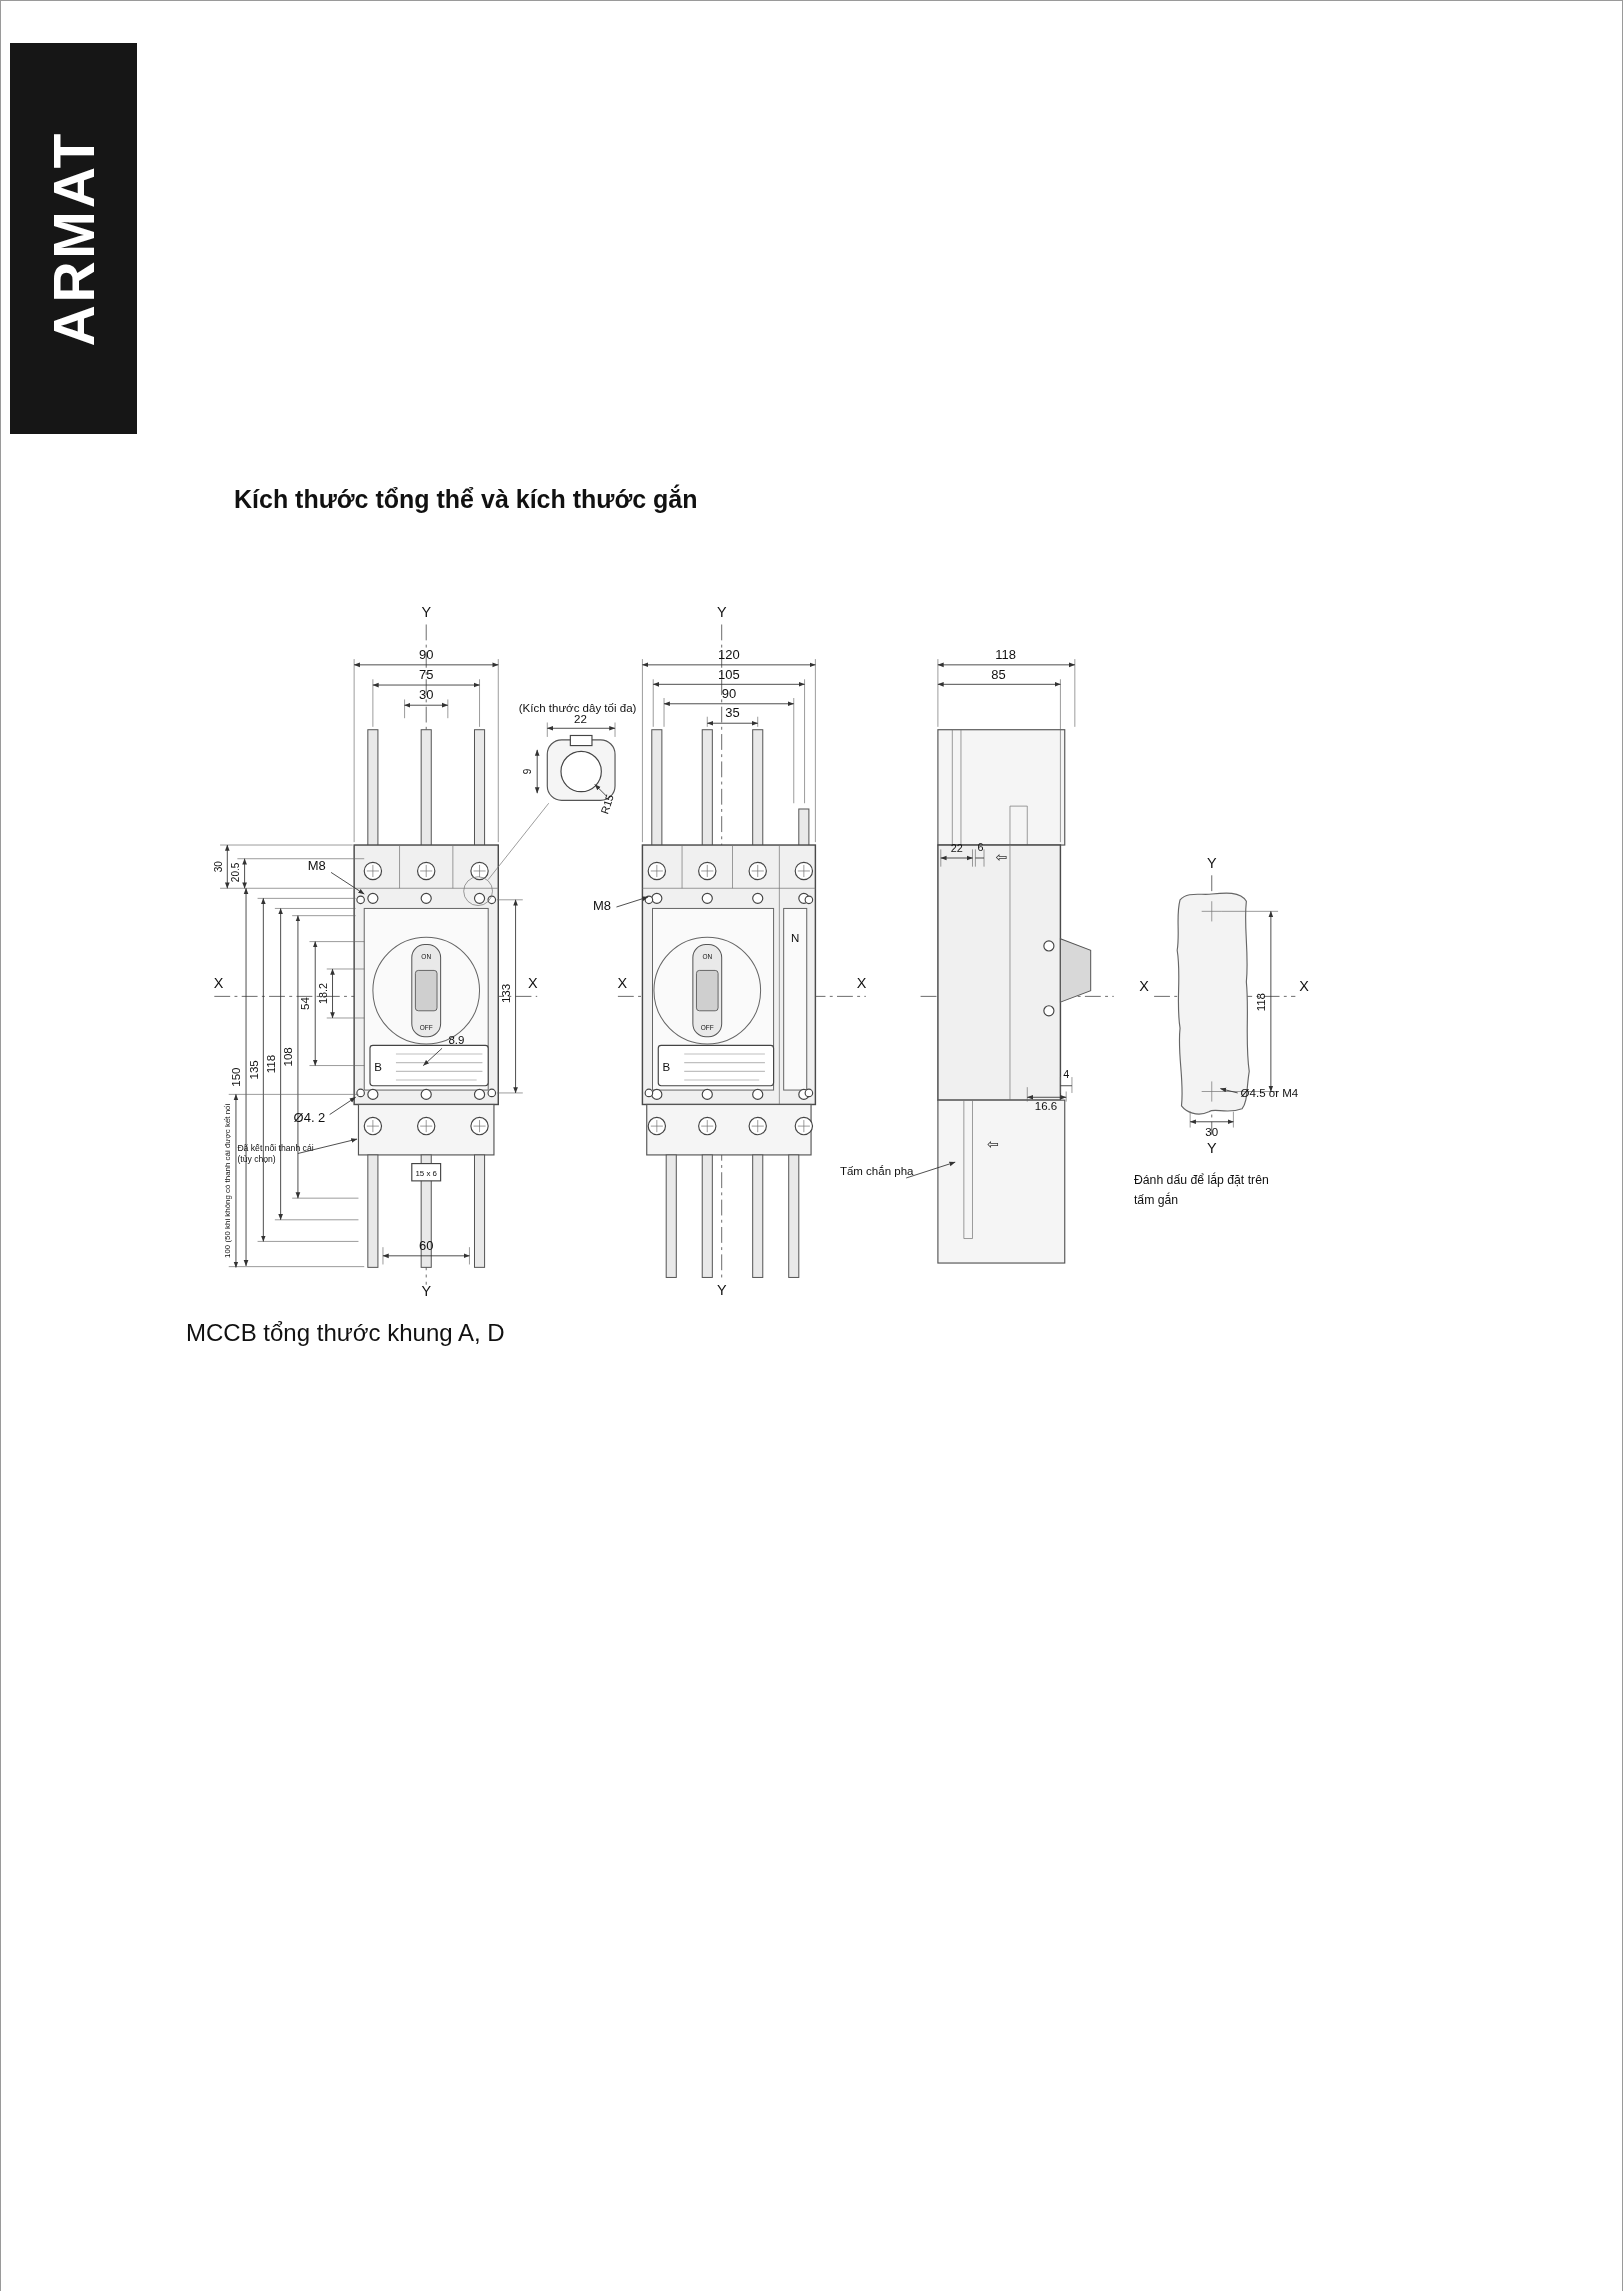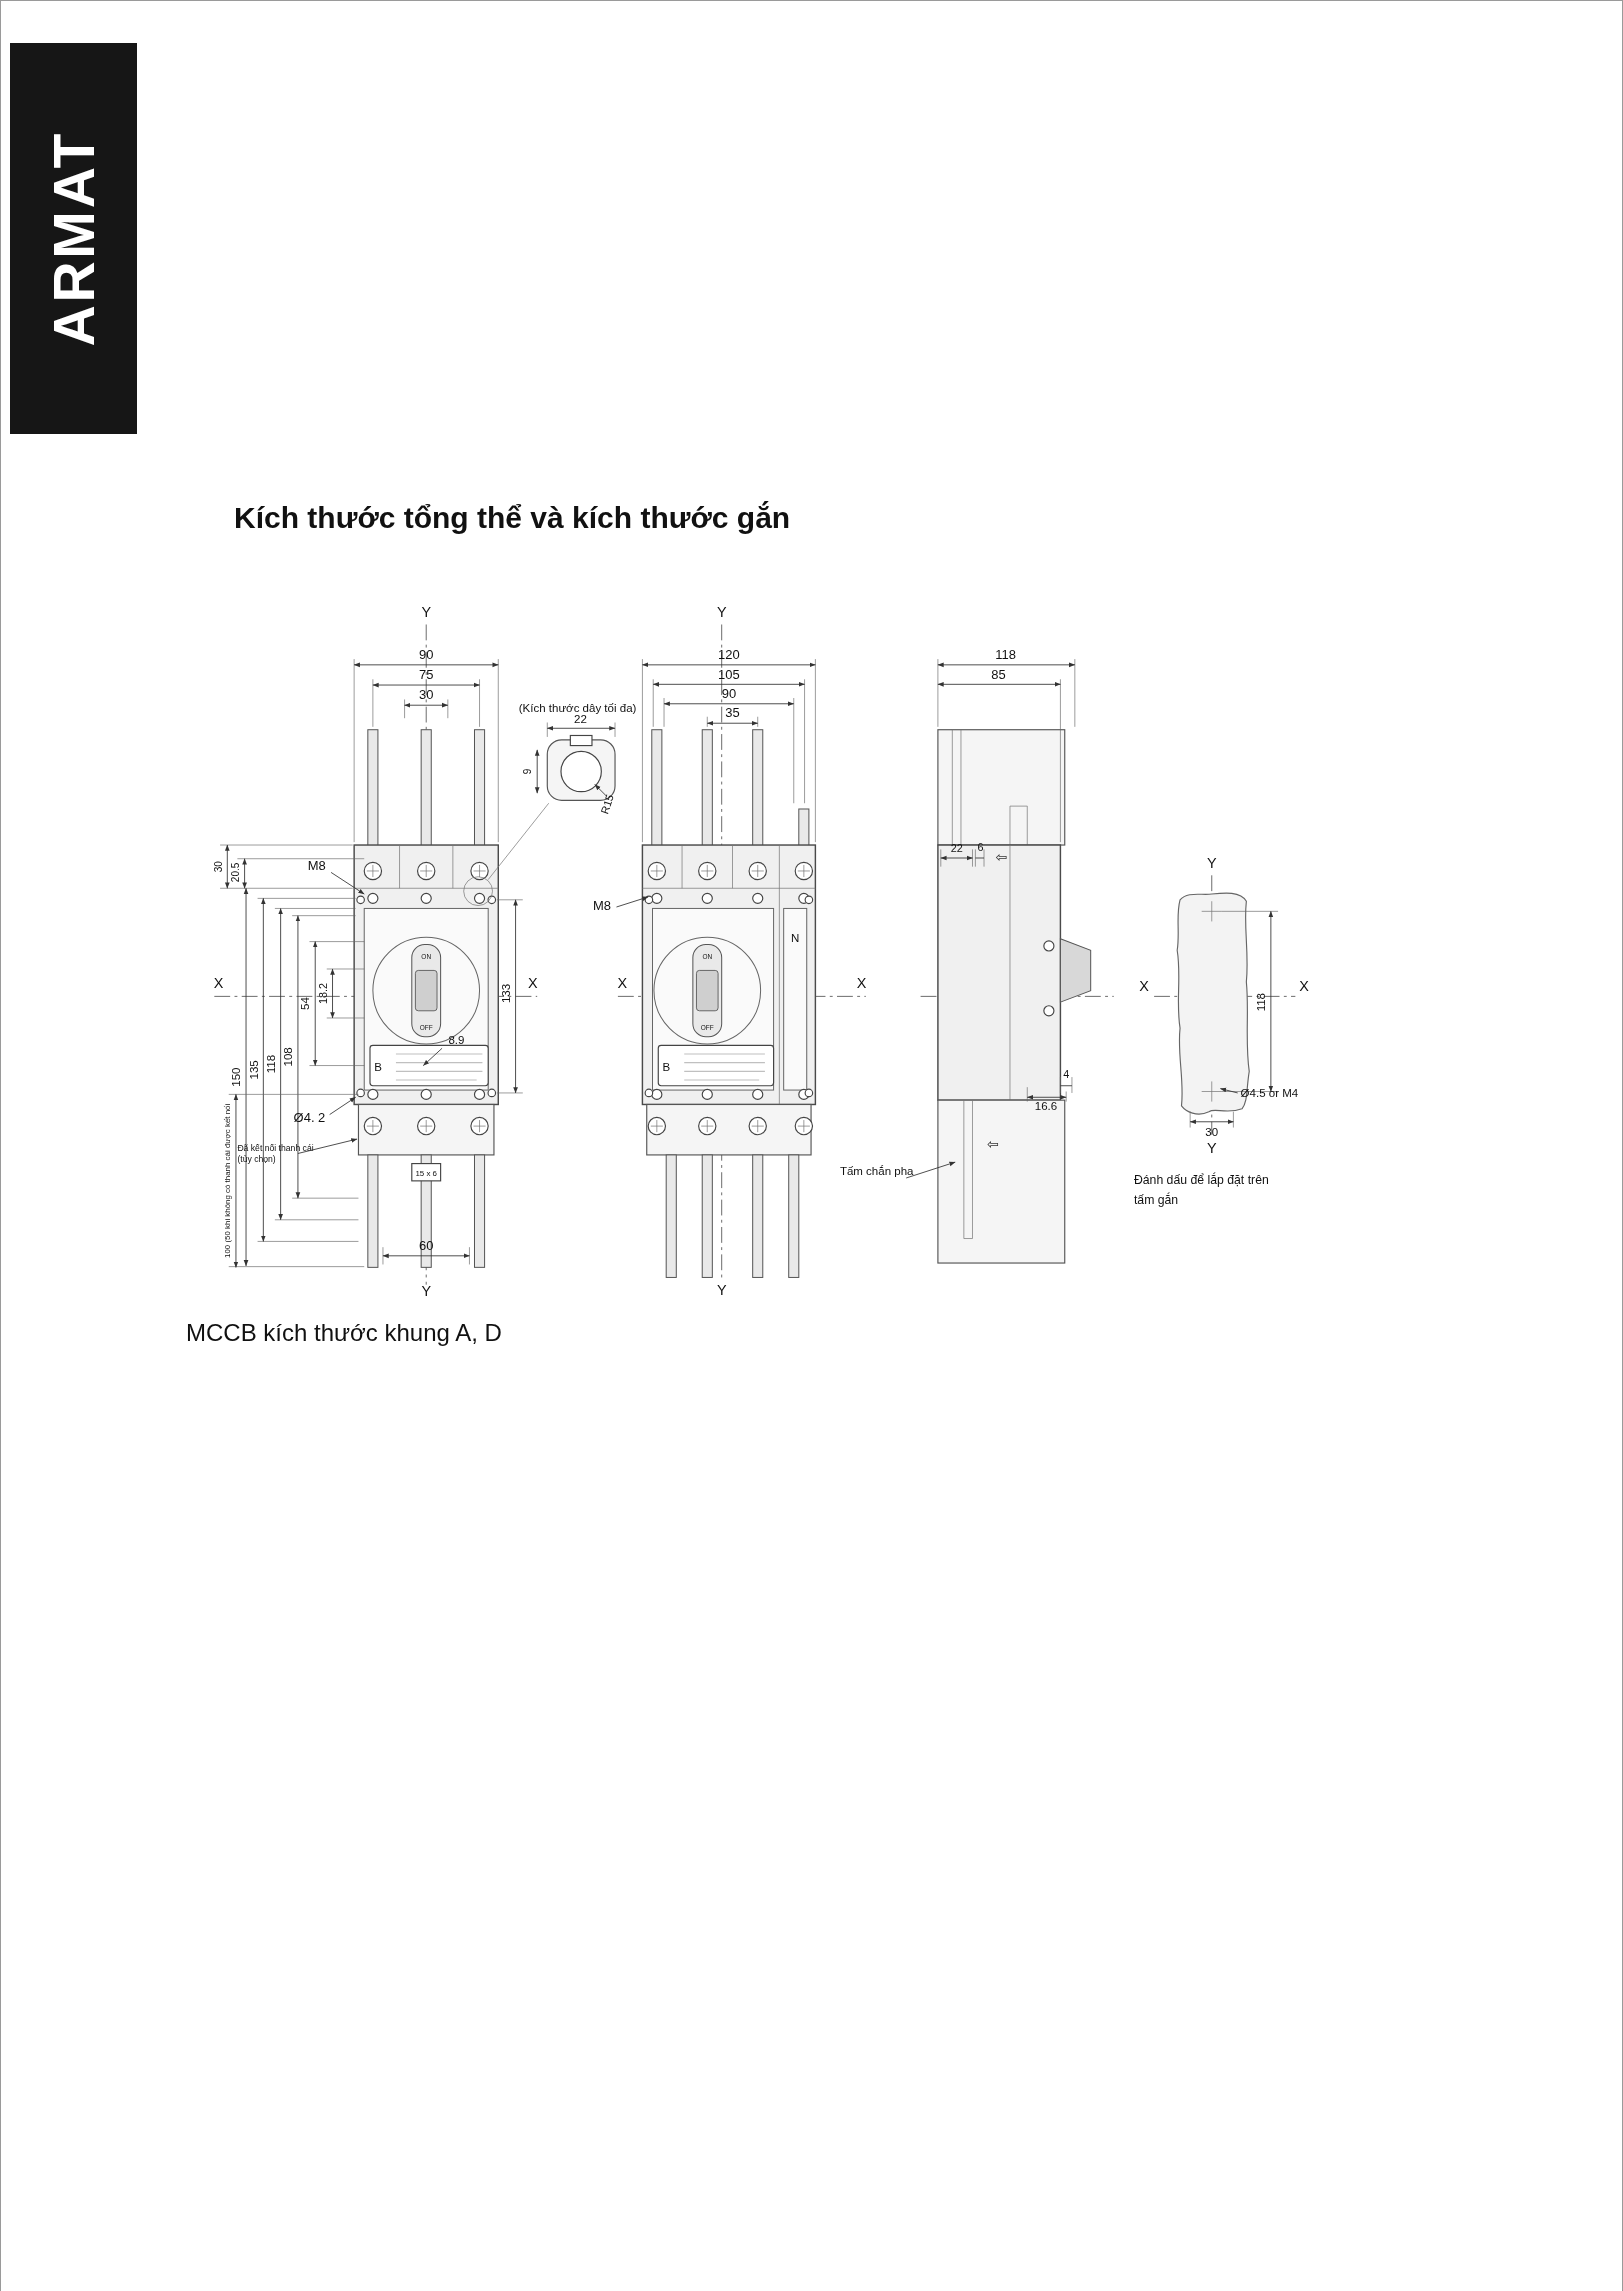--- a/index.html
+++ b/index.html
@@ -1,19 +1,19 @@
 <!DOCTYPE html>
 <html style="font-size:14.8px"><head>
 <meta charset="utf-8">
 <style>
   html,body{margin:0;padding:0;background:#e9e9e9}
   .page{position:relative;width:1623px;height:2292px;background:#fff;border:0.9px solid #9a9a9a;box-sizing:border-box;overflow:hidden;font-family:"Liberation Sans",sans-serif}
   .brand{position:absolute;left:9.2px;top:42px;width:127px;height:391px;background:#161616;display:flex;align-items:center;justify-content:center}
   .brand span{writing-mode:vertical-rl;transform:rotate(180deg);color:#ffffff;font-weight:600;font-size:57px;letter-spacing:2.8px;font-family:"Liberation Sans",sans-serif}
-  .title{position:absolute;left:233px;top:500px;font-weight:bold;font-size:30px;color:#111}
+  .title{position:absolute;left:233px;top:484px;font-weight:bold;font-size:25px;color:#111}
   .caption{position:absolute;left:185px;top:1318px;font-size:24px;color:#111}
   svg.drawing{position:absolute;left:0;top:0}
   svg text{font-family:"Liberation Sans",sans-serif;fill:#111}
   .dim{stroke:#333;stroke-width:.6;fill:none}
   .ext{stroke:#666;stroke-width:.45;fill:none}
   .cl{stroke:#444;stroke-width:.55;fill:none;stroke-dasharray:11 3 2 3}
   .out{fill:#f0f0f0;stroke:#4a4a4a;stroke-width:1}
   .out2{fill:#f5f5f5;stroke:#555;stroke-width:.8}
   .face{fill:#fafafa;stroke:#666;stroke-width:.7}
   .bar{fill:#e9e9e9;stroke:#555;stroke-width:.7}
@@ -28,21 +28,21 @@
 </head>
 <body>
 
 <div class="page">
 
   <div class="brand">
     <span>ARMAT</span>
   </div>
 
   <div class="title">Kích thước tổng thể và kích thước gắn</div>
-  <div class="caption">MCCB kích thước khung A, D</div>
+  <div class="caption">MCCB tổng thước khung A, D</div>
 
   <svg class="drawing" width="1623" height="2292" viewBox="0 0 1126 1589" xmlns="http://www.w3.org/2000/svg">
     <defs>
       <marker id="ar" viewBox="0 0 10 10" markerWidth="6.5" markerHeight="7" refX="6.2" refY="3.5" orient="auto-start-reverse" markerUnits="userSpaceOnUse">
         <path d="M0,1 L6.5,3.5 L0,6 Z" fill="#333"></path>
       </marker>
       <g id="scrL">
           <circle r="6" class="scr"></circle>
           <line x1="-4.2" y1="0" x2="4.2" y2="0" class="thin"></line>
           <line x1="0" y1="-4.2" x2="0" y2="4.2" class="thin"></line>

